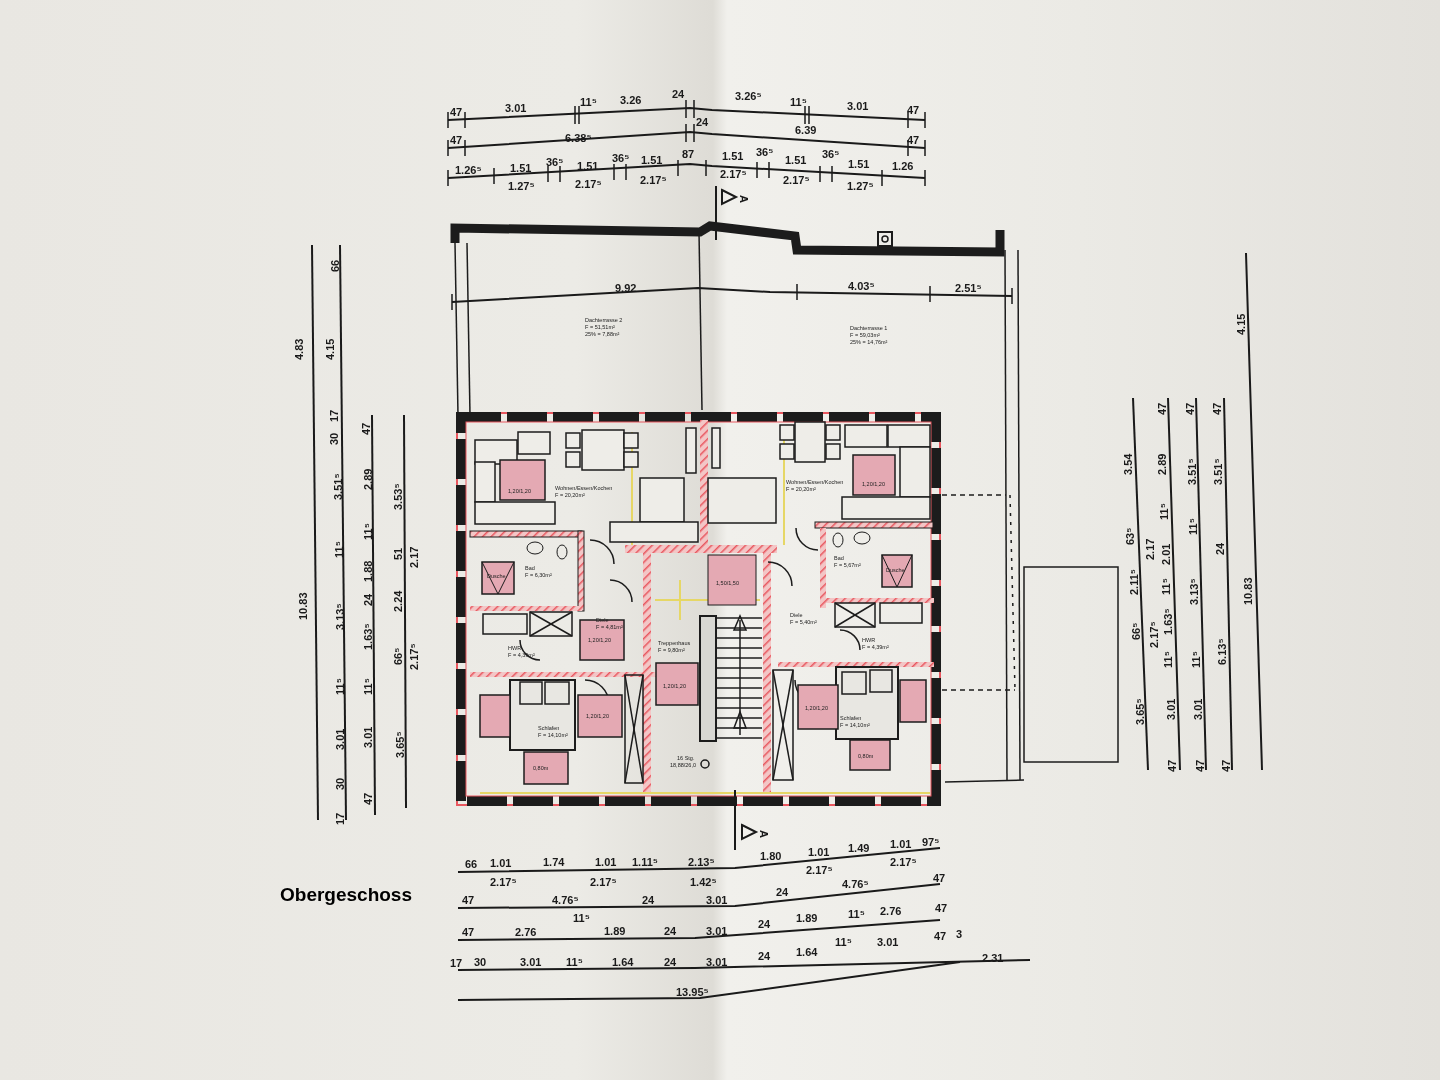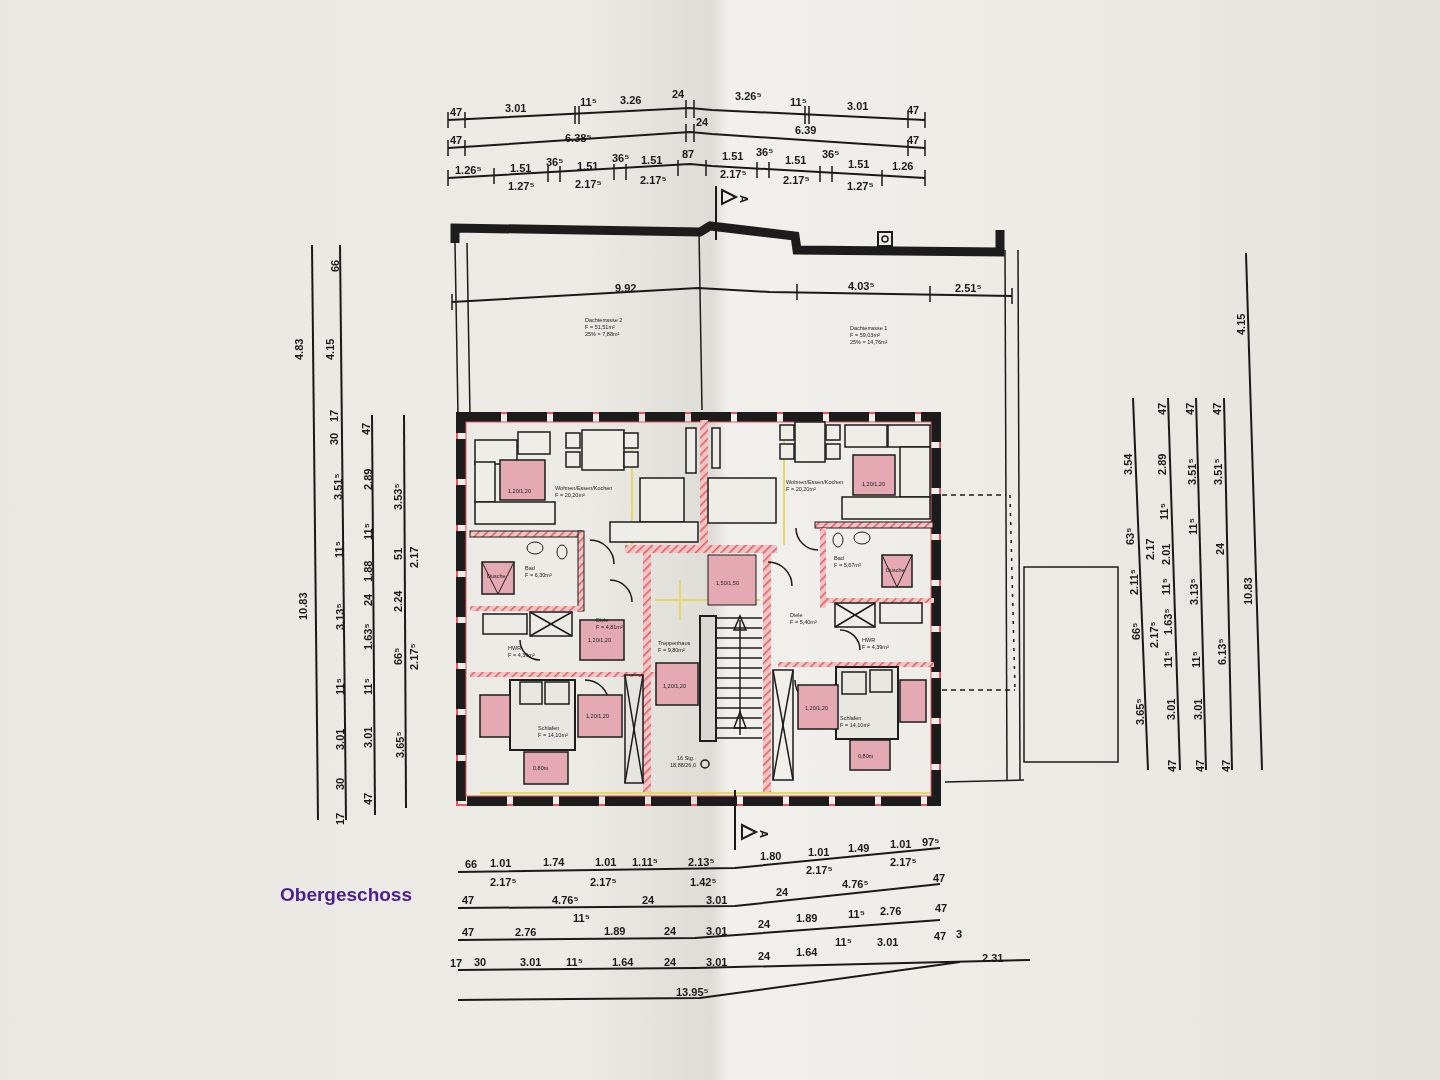--- a/index.html
+++ b/index.html
@@ -2,21 +2,21 @@
 <html><head>
 <meta charset="utf-8">
 <style>
   html,body{margin:0;padding:0;}
   body{width:1440px;height:1080px;overflow:hidden;background:#e6e4de;font-family:"Liberation Sans",sans-serif;}
   .paper{position:absolute;left:0;top:0;width:1440px;height:1080px;
     background:linear-gradient(90deg,#e9e7e2 0%,#ecebe6 40%,#dedcd6 49.5%,#f1f0ec 50.5%,#ebeae5 75%,#e3e1dc 100%);}
   svg{position:absolute;left:0;top:0;}
   .dim{font-family:"Liberation Sans",sans-serif;font-size:11px;font-weight:bold;fill:#1a1a1a;}
   .room{font-family:"Liberation Sans",sans-serif;font-size:5.5px;fill:#222;}
-  .title{position:absolute;left:280px;top:884px;font-size:19px;font-weight:bold;color:#4c1d95;font-family:"Liberation Sans",sans-serif;}
+  .title{position:absolute;left:280px;top:884px;font-size:19px;font-weight:bold;color:#000000;font-family:"Liberation Sans",sans-serif;}
 </style>
 </head>
 <body>
 
 <div class="paper"></div>
 
 <svg width="1440" height="1080" viewBox="0 0 1440 1080">
   <defs>
     <pattern id="hatch" width="6" height="6" patternUnits="userSpaceOnUse" patternTransform="rotate(45)">
       <rect width="6" height="6" fill="#f3c6c6"></rect>

